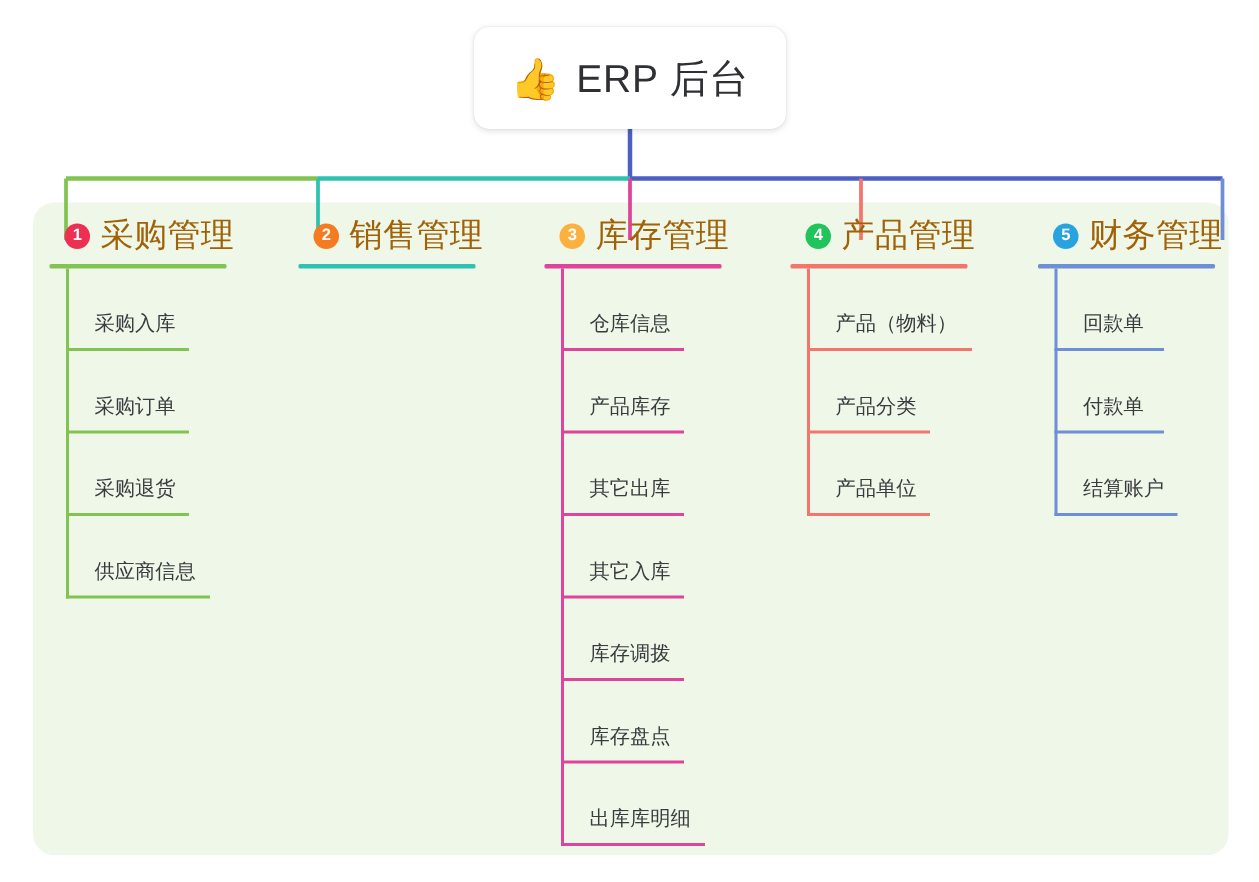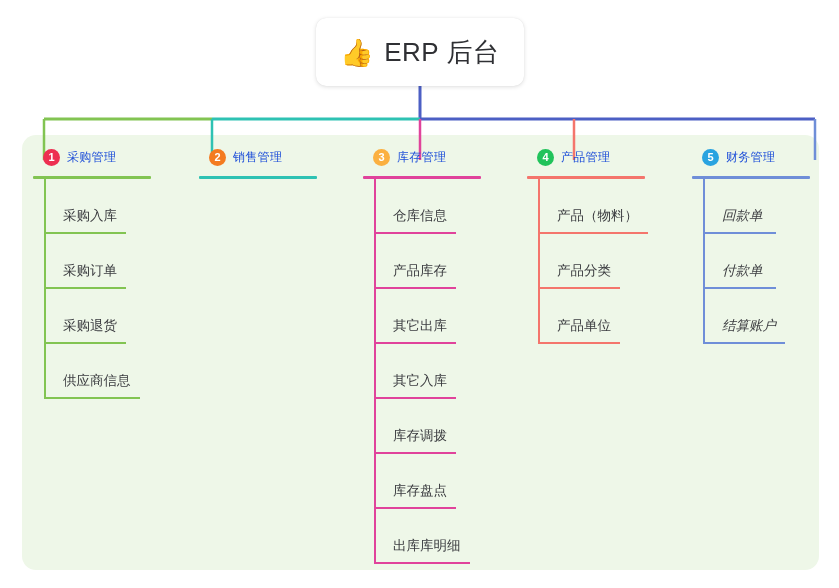--- a/index.html
+++ b/index.html
@@ -89,22 +89,22 @@
     height: 17px;
     border-radius: 50%;
     color: #ffffff;
     font-size: 11px;
     line-height: 17px;
     text-align: center;
     font-weight: 600;
     flex: 0 0 auto;
   }
   .col-title {
-    font-size: 12px;
-    color: #1d4ed8;
+    font-size: 22px;
+    color: #a16207;
     letter-spacing: 0.3px;
   }
   .col-rule {
     height: 3px;
     border-radius: 1px;
     margin-top: 7px;
   }
 
   .items {
     position: relative;
@@ -252,21 +252,21 @@
             <div class="item-rule" style="background: rgb(244, 117, 108); width: 82px;"></div>
           </div>
         </div>
       </div>
       <div class="column" style="left: 692px; width: 118px;">
         <div class="col-head">
           <span class="badge" style="background: rgb(41, 163, 224);">5</span>
           <span class="col-title">财务管理</span>
         </div>
         <div class="col-rule" style="background: rgb(111, 142, 216); width: 118px;"></div>
-        <div class="items" style="height: 176px; font-style: italic;">
+        <div class="items" style="height: 176px;">
           <div class="stem" style="background: rgb(111, 142, 216); height: 165px;"></div>
           <div class="item">
             <span class="item-label">回款单</span>
             <div class="item-rule" style="background: rgb(111, 142, 216); width: 73px;"></div>
           </div>
           <div class="item">
             <span class="item-label">付款单</span>
             <div class="item-rule" style="background: rgb(111, 142, 216); width: 73px;"></div>
           </div>
           <div class="item">

